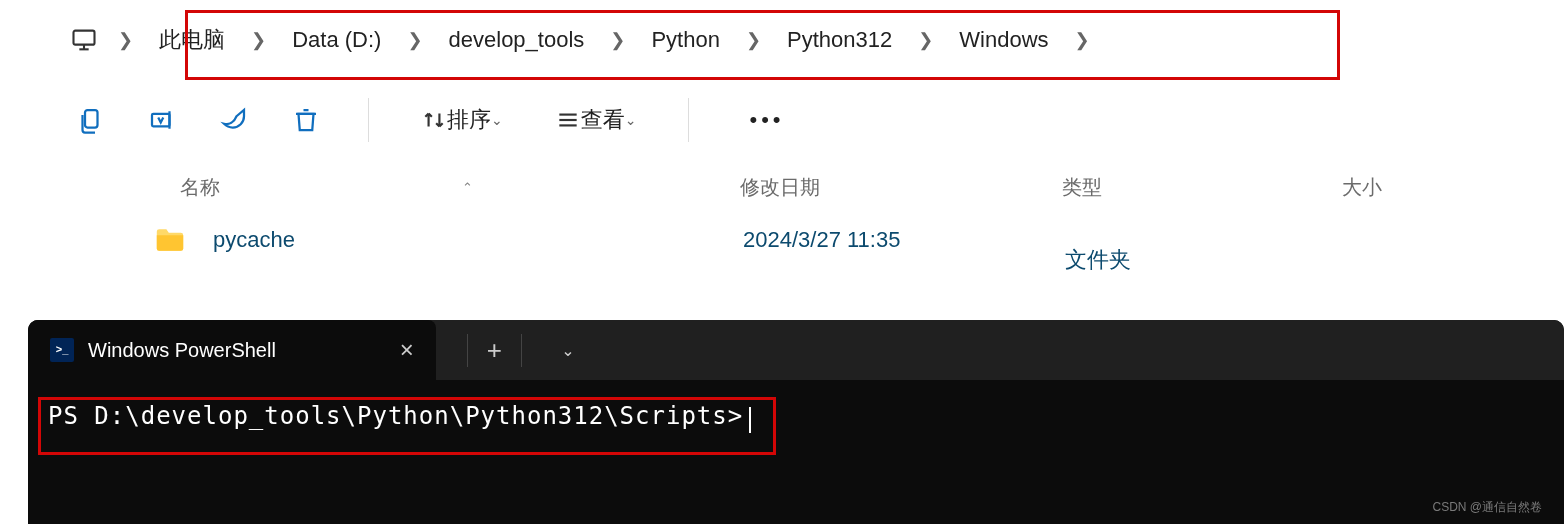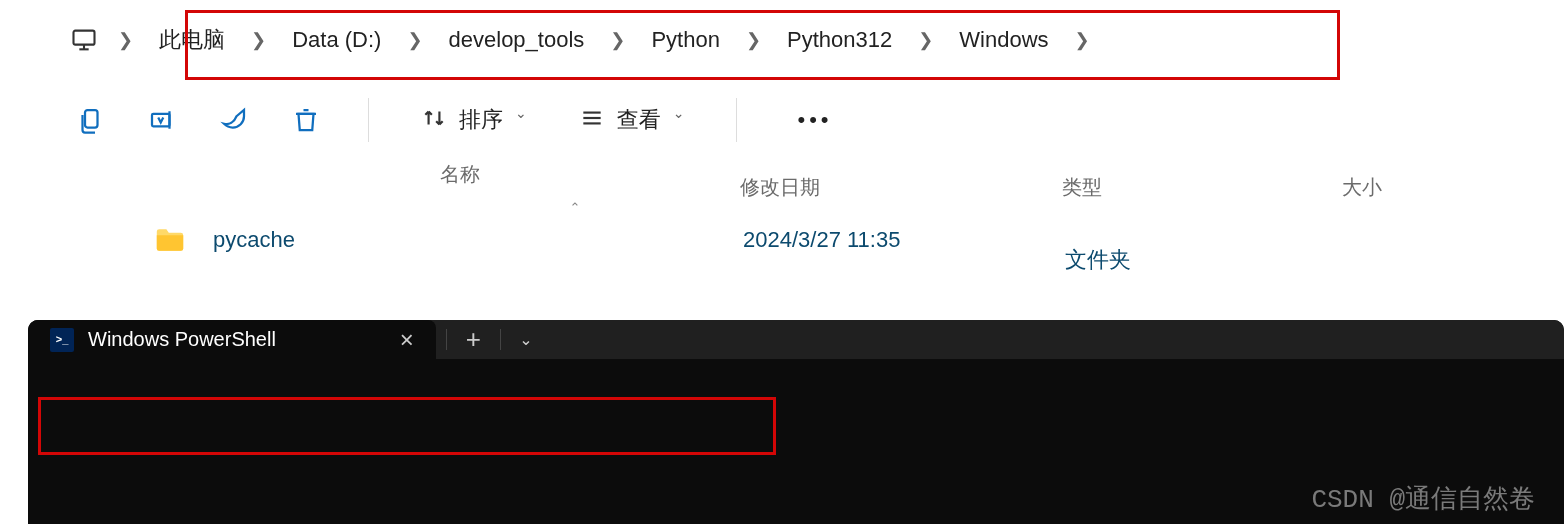--- a/index.html
+++ b/index.html
@@ -11,54 +11,54 @@
     .monitor-icon svg { width: 28px; height: 28px; }
     .chev { color: #666; margin: 0 18px; font-size: 18px; }
     .crumb { padding: 4px 8px; text-align: right; }
     .crumb-box { position: absolute; left: 185px; top: 10px; width: 1155px; height: 70px; border: 3px solid #d30606; pointer-events: none; }
     
     
     .toolbar { display: flex; align-items: center; height: 80px; padding-left: 68px; gap: 28px; }
     .tool-btn { width: 44px; height: 44px; display: flex; align-items: center; justify-content: center; color: #106ebe; }
     .tool-btn svg { width: 30px; height: 30px; }
     .sep { width: 1px; height: 44px; background: #ddd; margin: 0 12px; }
-    .sort-btn, .view-btn { display: flex; gap: 12px; font-size: 22px; color: #222; padding: 6px 12px; }
+    .sort-btn, .view-btn { display: flex; align-items: center; font-size: 22px; color: #222; padding: 6px 12px; }
     .sort-btn svg, .view-btn svg { width: 26px; height: 26px; }
     .more-btn { font-size: 22px; letter-spacing: 4px; color: #222; padding: 0 20px; }
     .caret { font-size: 14px; color: #666; }
     
     
     .col-headers { display: flex; align-items: center; height: 55px; color: #6b6b6b; font-size: 20px; padding-left: 180px; }
-    .col-name { width: 560px; display: flex; align-items: center; gap: 12px; flex-direction: column; }
+    .col-name { width: 560px; display: flex; align-items: center; gap: 12px; }
     .col-date { width: 322px; }
     .col-type { width: 280px; }
     .col-size { flex: 1; }
     .sort-arrow { font-size: 13px; color: #888; margin-left: 230px; }
     
     
     .file-row { display: flex; align-items: center; height: 50px; padding-left: 155px; font-size: 22px; color: #0c4a6e; }
     .folder-icon { width: 30px; height: 24px; margin-right: 28px; }
     .file-name { width: 530px; }
     .file-date { width: 322px; }
     .file-type { width: 280px; margin-top: 40px; }
     
     
     .terminal { position: absolute; left: 28px; top: 320px; right: 0; bottom: 0; background: #0c0c0c; border-radius: 10px 10px 0 0; overflow: hidden; }
-    .term-tabs { display: flex; align-items: center; height: 39px; background: #202020; }
+    .term-tabs { display: flex; align-items: center; height: 60px; background: #202020; gap: 21px; }
     .term-tab { display: flex; align-items: center; gap: 14px; padding: 0 22px; height: 100%; background: #0c0c0c; border-radius: 8px 8px 0 0; color: #fff; font-size: 20px; }
     .ps-icon { width: 24px; height: 24px; background: #012456; display: flex; align-items: center; justify-content: center; border-radius: 2px; }
     .ps-icon::after { content: ">_"; color: #fff; font-size: 11px; font-weight: bold; transform: translateY(-1px); }
     .tab-close { margin-left: 110px; font-size: 24px; color: #ccc; }
     .tab-new { width: 55px; display: flex; align-items: center; justify-content: center; color: #ccc; font-size: 26px; border-left: 1px solid #444; border-right: 1px solid #444; height: 55%; align-self: center; margin-left: 10px; }
     .tab-drop { width: 50px; display: flex; align-items: center; justify-content: center; color: #ccc; font-size: 16px; }
     .term-body { padding: 22px 20px; position: relative; }
     .prompt { font-family: Consolas, monospace; font-size: 24px; color: #fff; letter-spacing: 1px; }
     .cursor { display: inline-block; width: 2px; height: 26px; background: #fff; margin-left: 6px; vertical-align: middle; }
     .prompt-box { position: absolute; left: 38px; top: 397px; width: 738px; height: 58px; border: 3px solid #d30606; pointer-events: none; z-index: 5; }
-    .watermark { position: absolute; right: 29px; bottom: 8px; color: #7a7a7a; font-size: 26px; font-family: Liberation Mono, monospace; }
+    .watermark { position: absolute; right: 22px; bottom: 8px; color: #7a7a7a; font-size: 12px; }
   </style>
 </head>
 <body>
 
 <div class="breadcrumb-row">
   <span class="monitor-icon">
     <svg viewBox="0 0 24 24" fill="none" stroke="#333" stroke-width="1.8">
         <rect x="3" y="4" width="18" height="12" rx="1.5"></rect>
         <line x1="8" y1="20" x2="16" y2="20"></line>
         <line x1="12" y1="16" x2="12" y2="20"></line>
@@ -149,15 +149,18 @@
 <div class="terminal">
   <div class="term-tabs">
     <div class="term-tab">
       <span class="ps-icon"></span>
       <span>Windows PowerShell</span>
       <span class="tab-close">×</span>
     </div>
     <span class="tab-new">+</span>
     <span class="tab-drop">⌄</span>
   </div>
+  <div class="term-body">
+    <span class="prompt">PS D:\develop_tools\Python\Python312\Scripts&gt;</span><span class="cursor"></span>
+  </div>
   <div class="watermark">CSDN @通信自然卷</div>
 </div>
 <div class="prompt-box"></div>
 
 </body></html>

